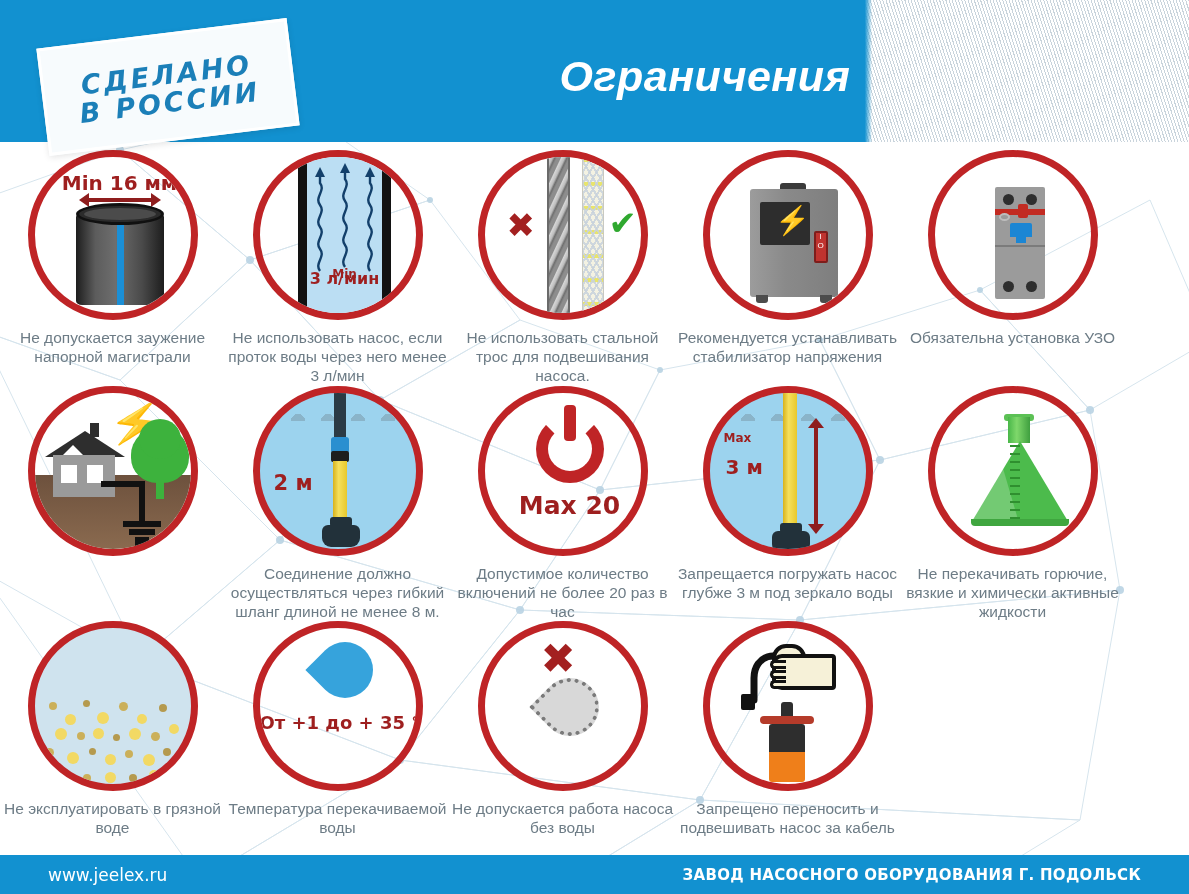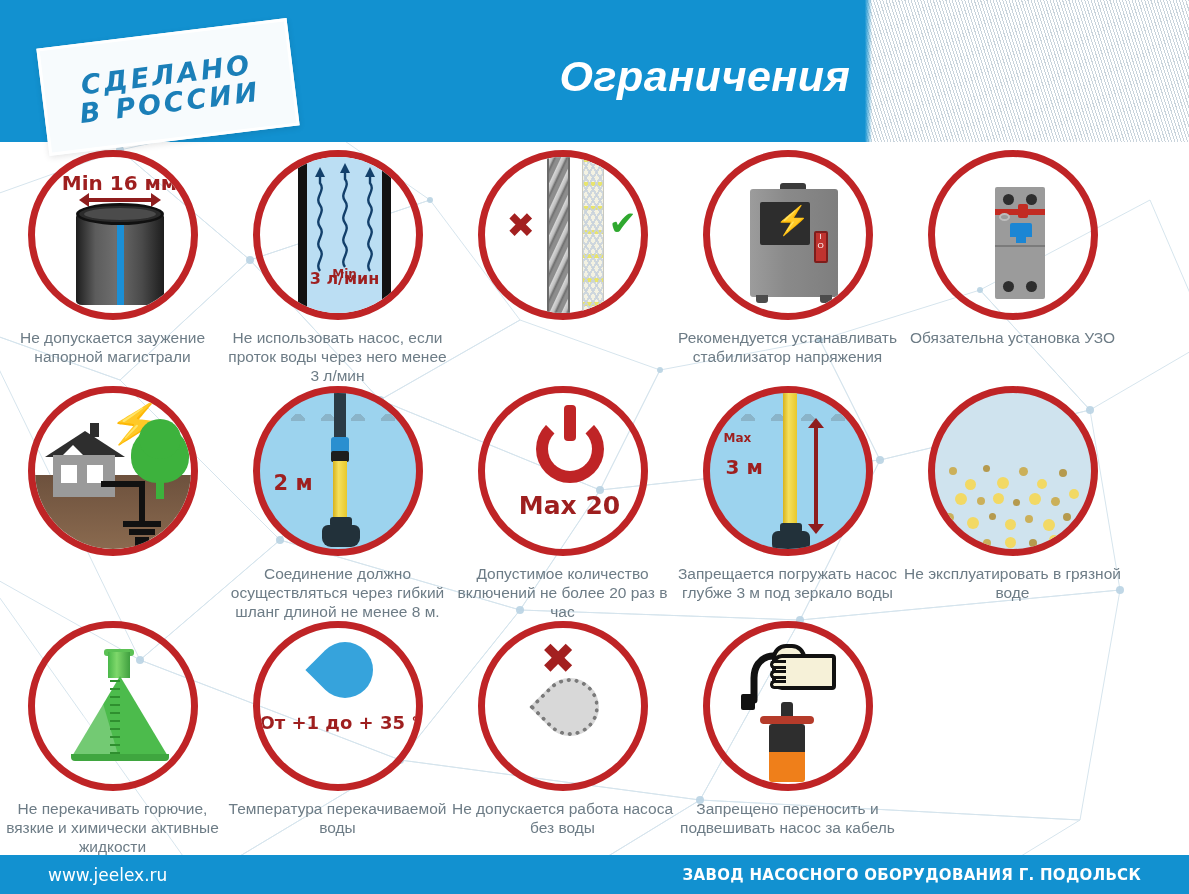--- a/index.html
+++ b/index.html
@@ -646,20 +646,21 @@
     <div class="caption">Не использовать насос, если проток воды через него менее 3 л/мин</div>
   </div>
 
   <div class="card">
     <div class="circle">
       <div class="cable-steel"></div>
       <div class="cable-rope"></div>
       <div class="mark-x" style="left:22px;top:48px;font-size:34px;">✖</div>
       <div class="mark-v" style="left:124px;top:46px;font-size:34px;">✔</div>
     </div>
+    <div class="caption">Не использовать стальной трос для подвешивания насоса.</div>
   </div>
 
   <div class="card">
     <div class="circle">
       <div class="stab-handle"></div>
       <div class="stab-body"></div>
       <div class="stab-screen"></div>
       <div class="stab-bolt">⚡</div>
       <div class="stab-switch">
         <span>I</span><br>
@@ -737,20 +738,32 @@
     <div class="circle filled-water">
       <div class="water-wave"></div>
       <div class="hose-yellow" style="top:-8px;height:144px;"></div>
       <div class="pump-base-collar" style="top:130px;"></div>
       <div class="pump-base" style="top:138px;"></div>
       <div class="arrow-red-v" style="left:104px;top:34px;height:98px;"></div>
       <div class="lbl-red" style="left:14px;top:38px;font-size:12px;">Max</div>
       <div class="lbl-red" style="left:16px;top:62px;font-size:20px;">3 м</div>
     </div>
     <div class="caption">Запрещается погружать насос глубже 3 м под зеркало воды</div>
+  </div>
+
+  <div class="card">
+    <div class="circle">
+      <div class="flask-lip"></div>
+      <div class="flask-neck"></div>
+      <div class="flask-cone"></div>
+      <div class="flask-cone-sh"></div>
+      <div class="flask-ticks"></div>
+      <div class="flask-base"></div>
+    </div>
+    <div class="caption">Не перекачивать горючие, вязкие и химически активные жидкости</div>
   </div>
 
   <div class="card">
     <div class="circle filled-dirty">
       <div class="dirt" style="left:14px;top:74px;width:8px;height:8px;background:#cbb05a;"></div>
       <div class="dirt" style="left:30px;top:86px;width:11px;height:11px;background:#f2d964;"></div>
       <div class="dirt" style="left:48px;top:72px;width:7px;height:7px;background:#b59a4e;"></div>
       <div class="dirt" style="left:62px;top:84px;width:12px;height:12px;background:#f2d964;"></div>
       <div class="dirt" style="left:84px;top:74px;width:9px;height:9px;background:#cbb05a;"></div>
       <div class="dirt" style="left:102px;top:86px;width:10px;height:10px;background:#f2d964;"></div>
@@ -773,32 +786,20 @@
       <div class="dirt" style="left:48px;top:146px;width:8px;height:8px;background:#cbb05a;"></div>
       <div class="dirt" style="left:70px;top:144px;width:11px;height:11px;background:#f2d964;"></div>
       <div class="dirt" style="left:94px;top:146px;width:8px;height:8px;background:#b59a4e;"></div>
       <div class="dirt" style="left:114px;top:142px;width:10px;height:10px;background:#f2d964;"></div>
     </div>
     <div class="caption">Не эксплуатировать в грязной воде</div>
   </div>
 
   <div class="card">
     <div class="circle">
-      <div class="flask-lip"></div>
-      <div class="flask-neck"></div>
-      <div class="flask-cone"></div>
-      <div class="flask-cone-sh"></div>
-      <div class="flask-ticks"></div>
-      <div class="flask-base"></div>
-    </div>
-    <div class="caption">Не перекачивать горючие, вязкие и химически активные жидкости</div>
-  </div>
-
-  <div class="card">
-    <div class="circle">
       <div class="droplet"></div>
       <div class="lbl-red" style="left:0;top:84px;width:170px;font-size:18px;">От +1 до + 35 °C</div>
     </div>
     <div class="caption">Температура перекачиваемой воды</div>
   </div>
 
   <div class="card">
     <div class="circle">
       <div class="mark-x" style="left:56px;top:6px;font-size:42px;">✖</div>
       <div class="droplet-gray"></div>

